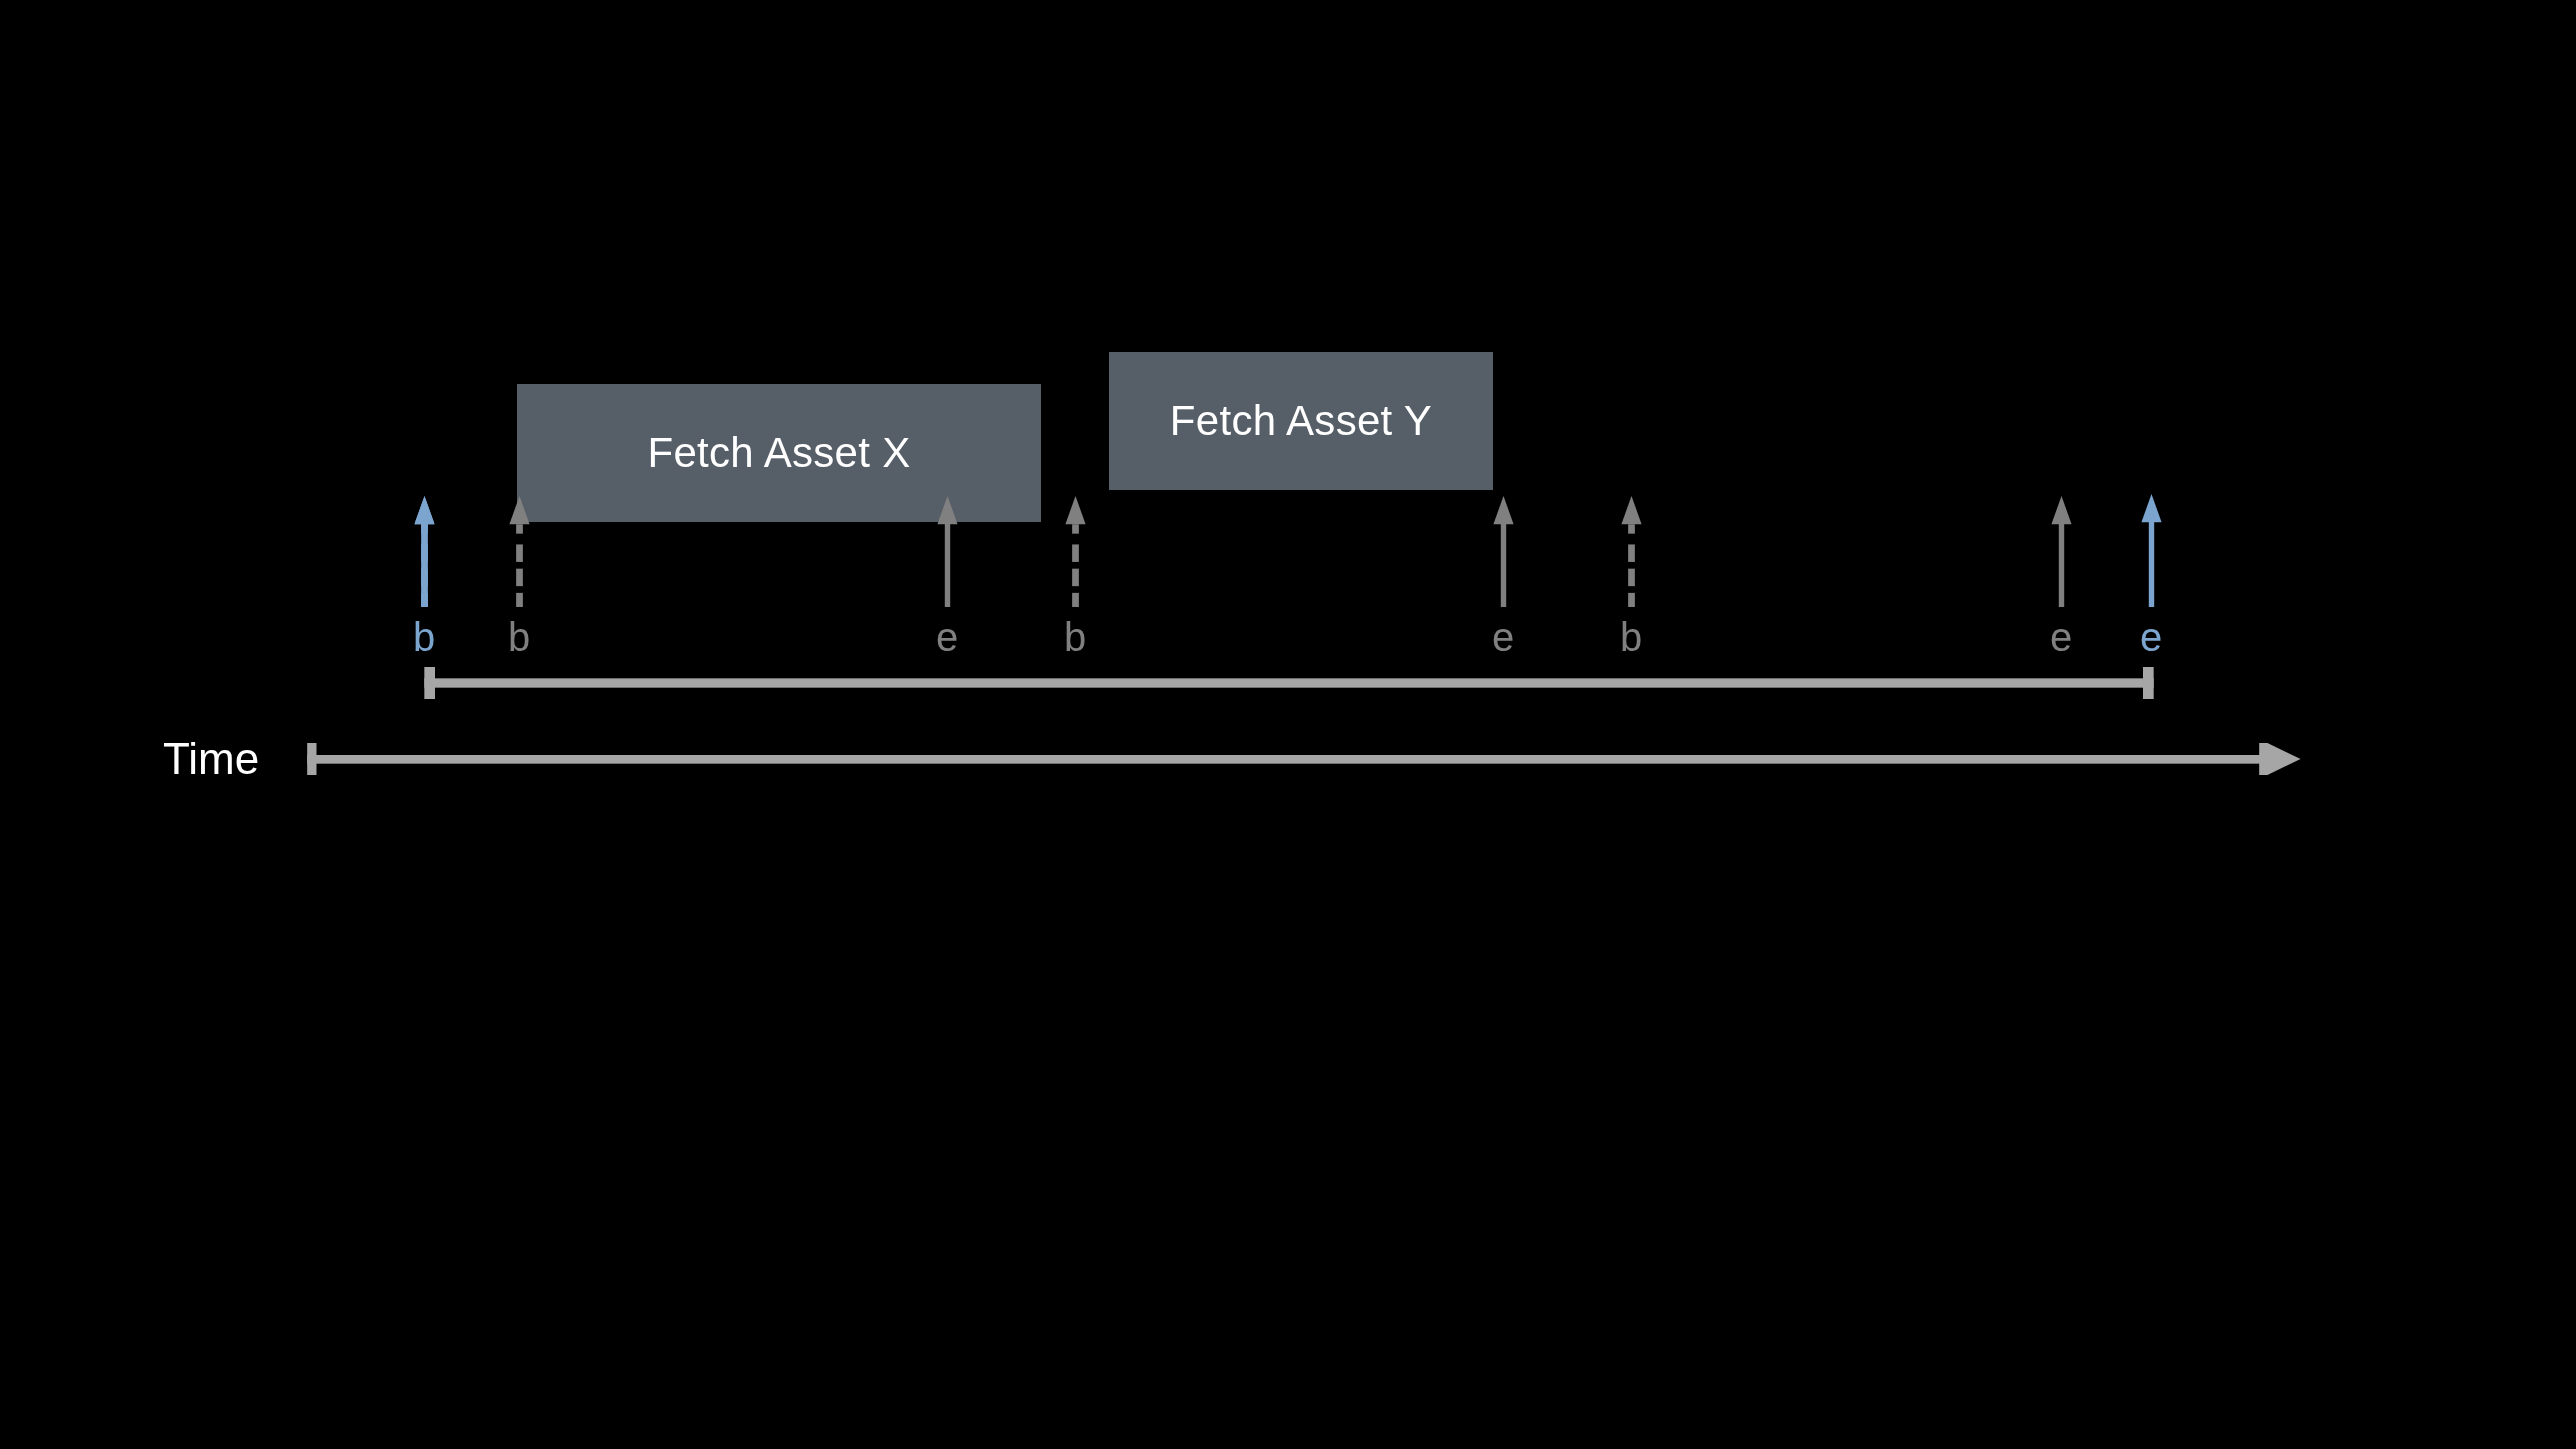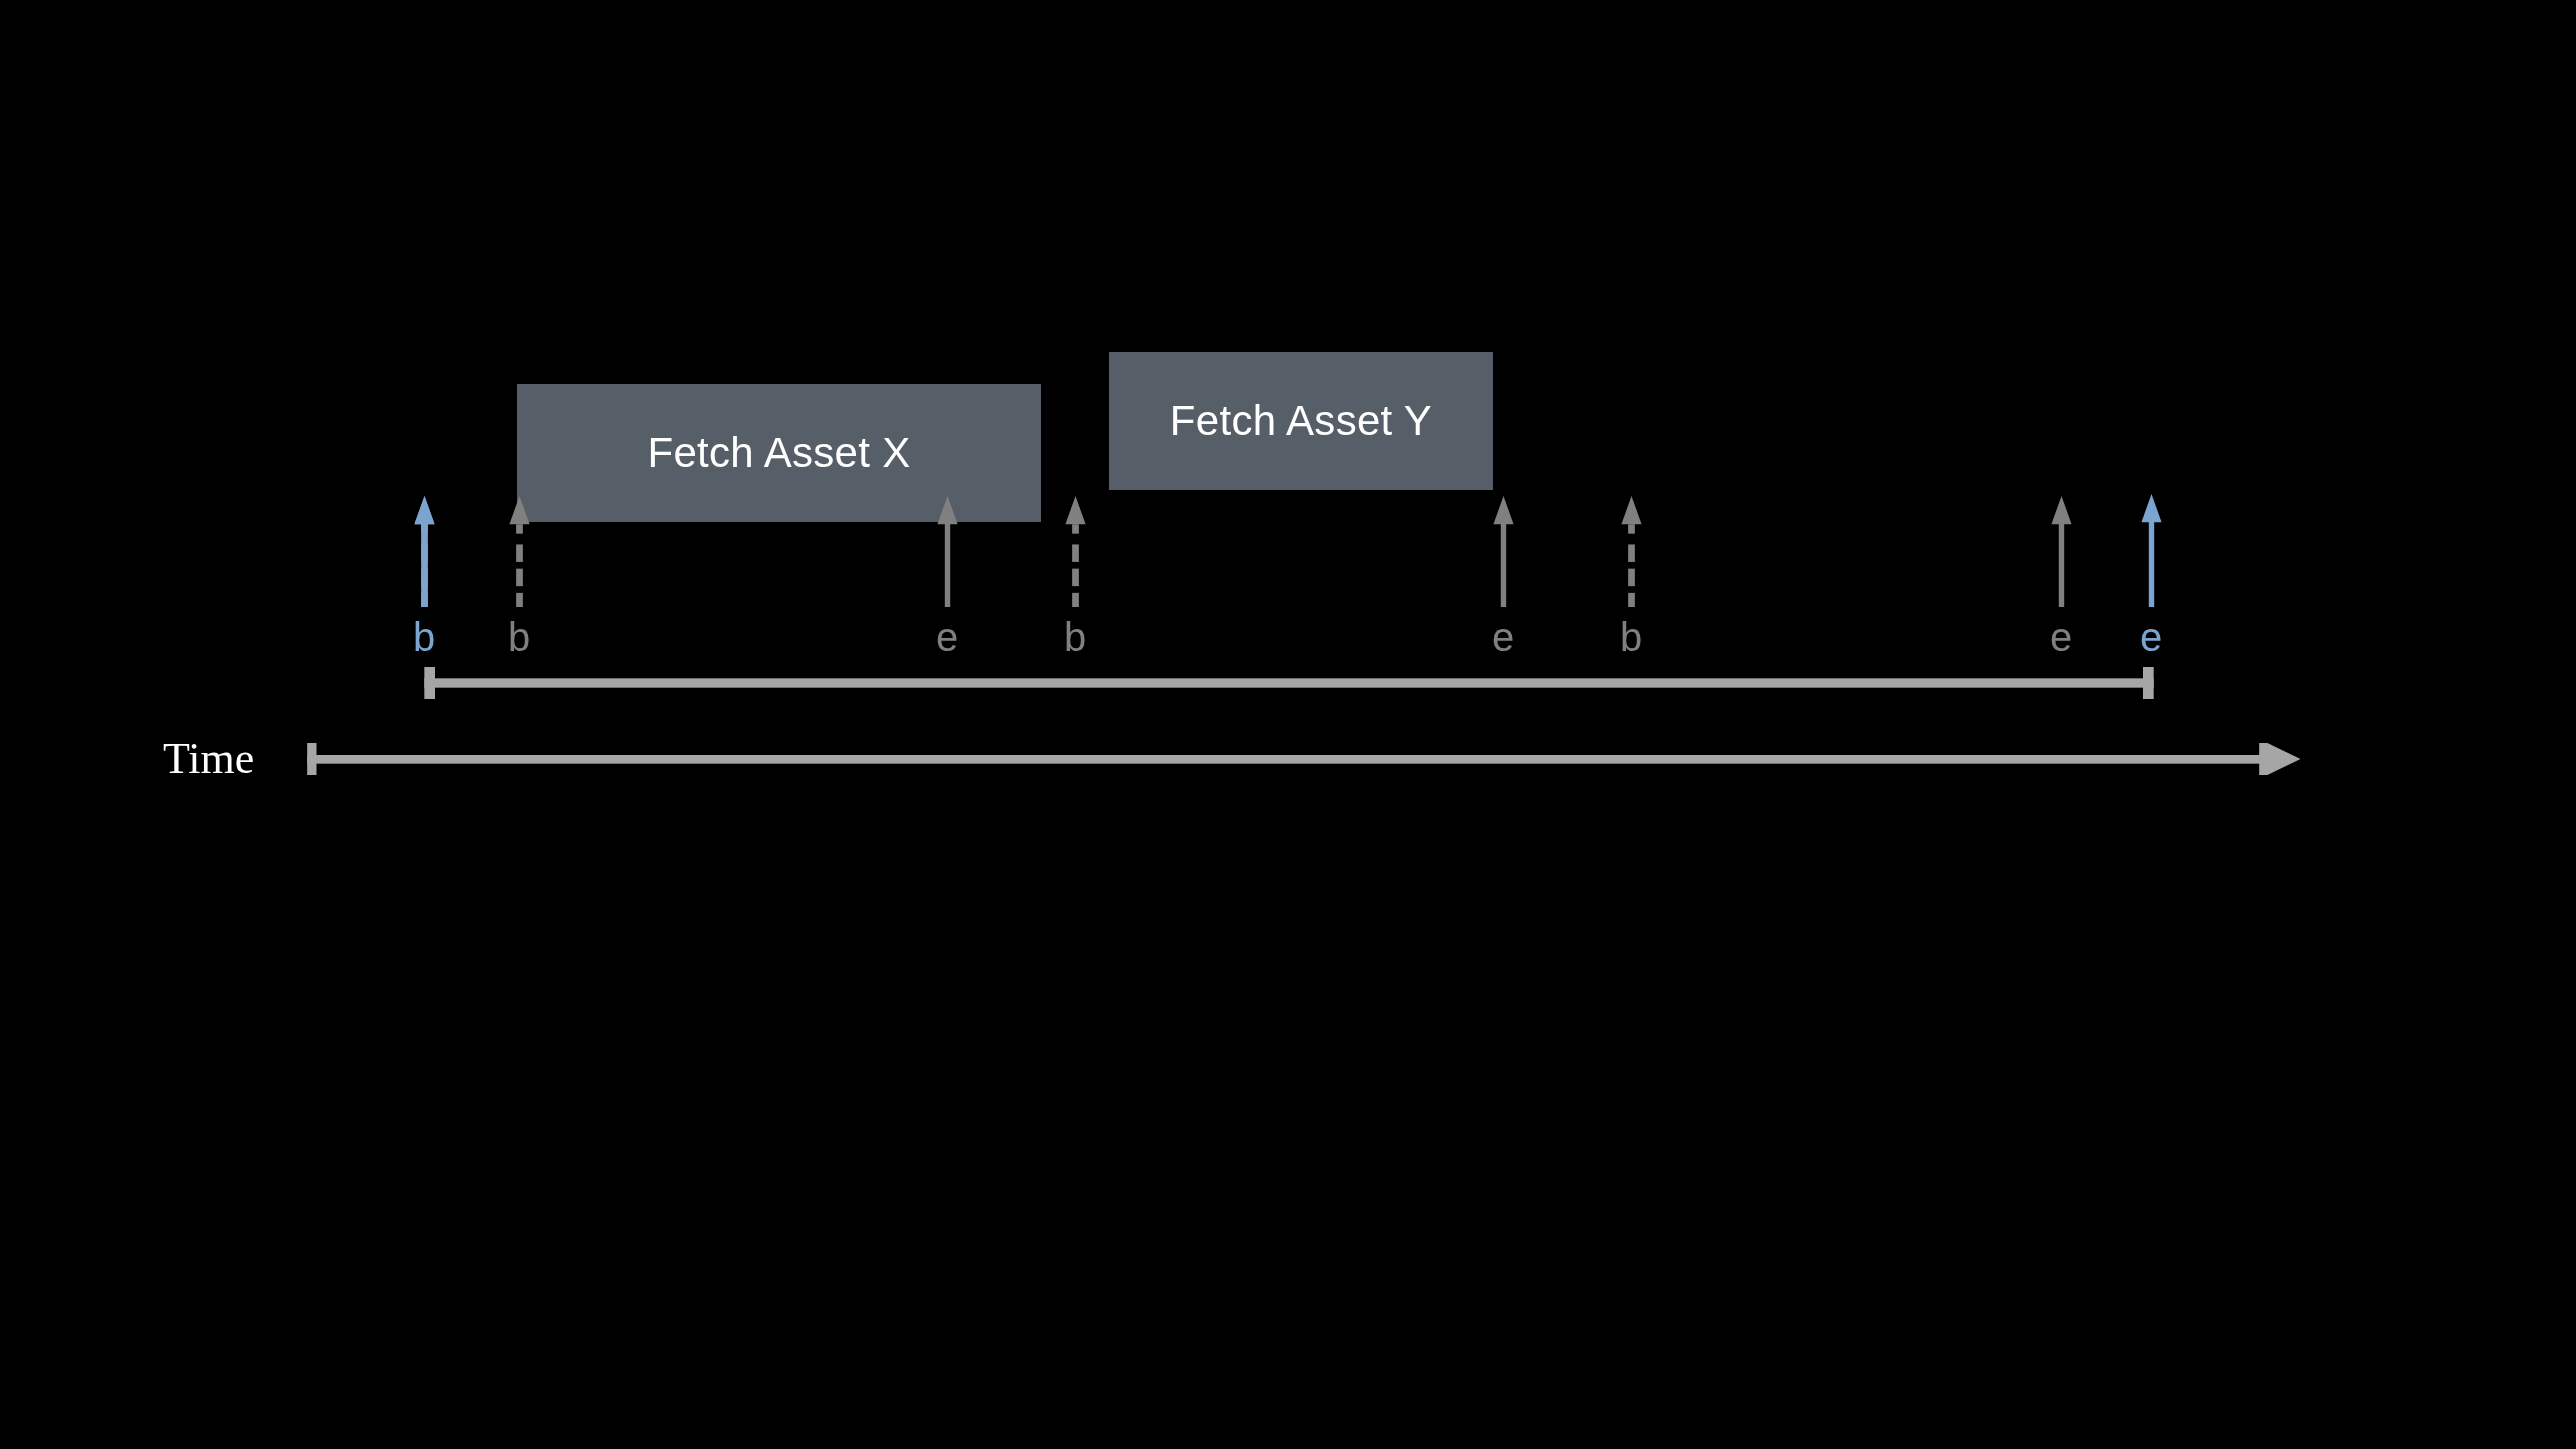--- a/index.html
+++ b/index.html
@@ -54,21 +54,21 @@
   .span-bar {
     position: absolute;
   }
   .time-axis {
     position: absolute;
   }
   .time-label {
     position: absolute;
     color: #FFFFFF;
     font-size: 44px;
-    font-family: Liberation Serif, serif;
+    font-family: Liberation Sans, sans-serif;
     white-space: nowrap;
     line-height: 1;
   }
 </style>
 </head>
 <body>
 
 <div id="stage">
 
   <div class="task-box" style="left:517px; top:356px; width:524px; height:138px;margin-top:28px;">

